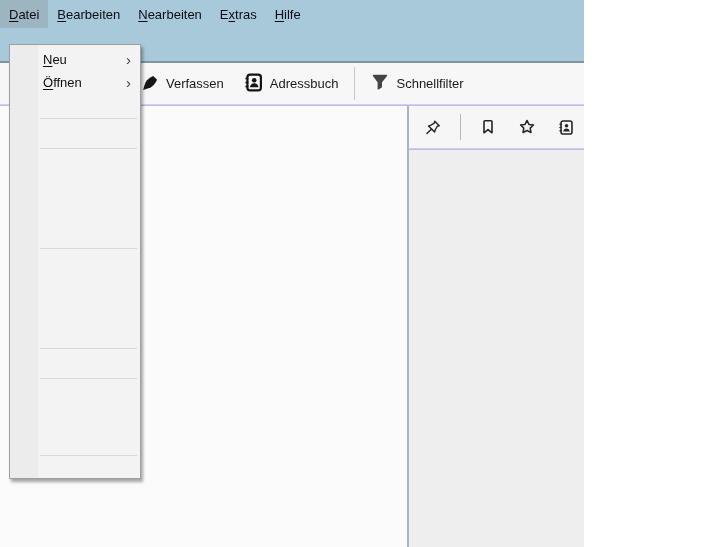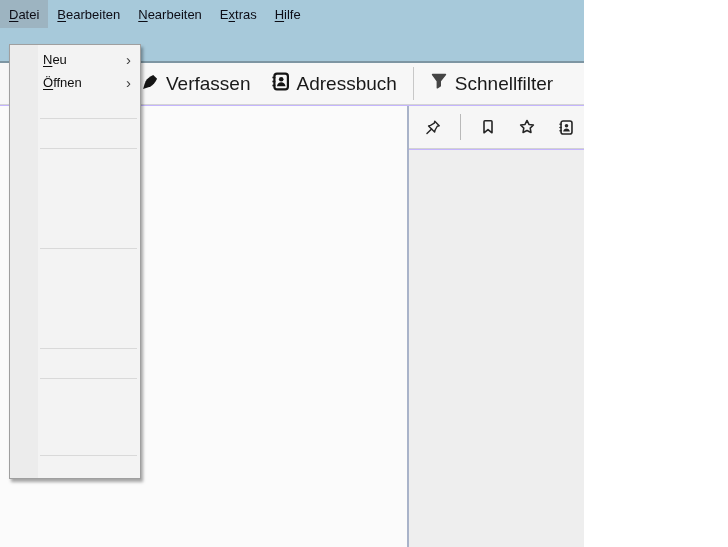--- a/index.html
+++ b/index.html
@@ -13,21 +13,21 @@
   .mb-item.active{background:#9db4c1;}
   .ak{text-decoration:underline;text-underline-offset:2px;}
 
   
   #tabstrip{position:absolute;left:0;top:28px;width:728px;height:33px;background:#a7c9da;
     border-bottom:2px solid #7e96a3;}
 
   
   #toolbar{position:absolute;left:0;top:63px;width:728px;height:42px;background:#f7f7f7;
     border-bottom:1px solid #d4d4d4;display:flex;align-items:center;padding-left:132px;box-sizing:border-box;}
-  .tbtn{display:flex;align-items:center;gap:7px;padding:0 10px;height:34px;font-size:19px;color:#191919;
+  .tbtn{display:flex;align-items:center;gap:7px;padding:0 10px;height:34px;font-size:13px;color:#191919;
     border:none;background:transparent;font-family:inherit;cursor:default;}
   .tbtn.disabled{color:#9c9c9c;}
   .tsep{width:1px;height:33px;background:#c8c8c8;margin:0 6px;}
   .chev{margin-left:3px;display:flex;align-items:center;}
 
   
   #content{position:absolute;left:0;top:106px;width:728px;height:441px;}
   #folder-pane{position:absolute;left:0;top:0;width:407px;height:441px;background:#fbfbfb;}
   #splitter{position:absolute;left:407px;top:0;width:2px;height:441px;background:#a9b3c9;}
   #right-pane{position:absolute;left:409px;top:0;width:319px;height:441px;}

